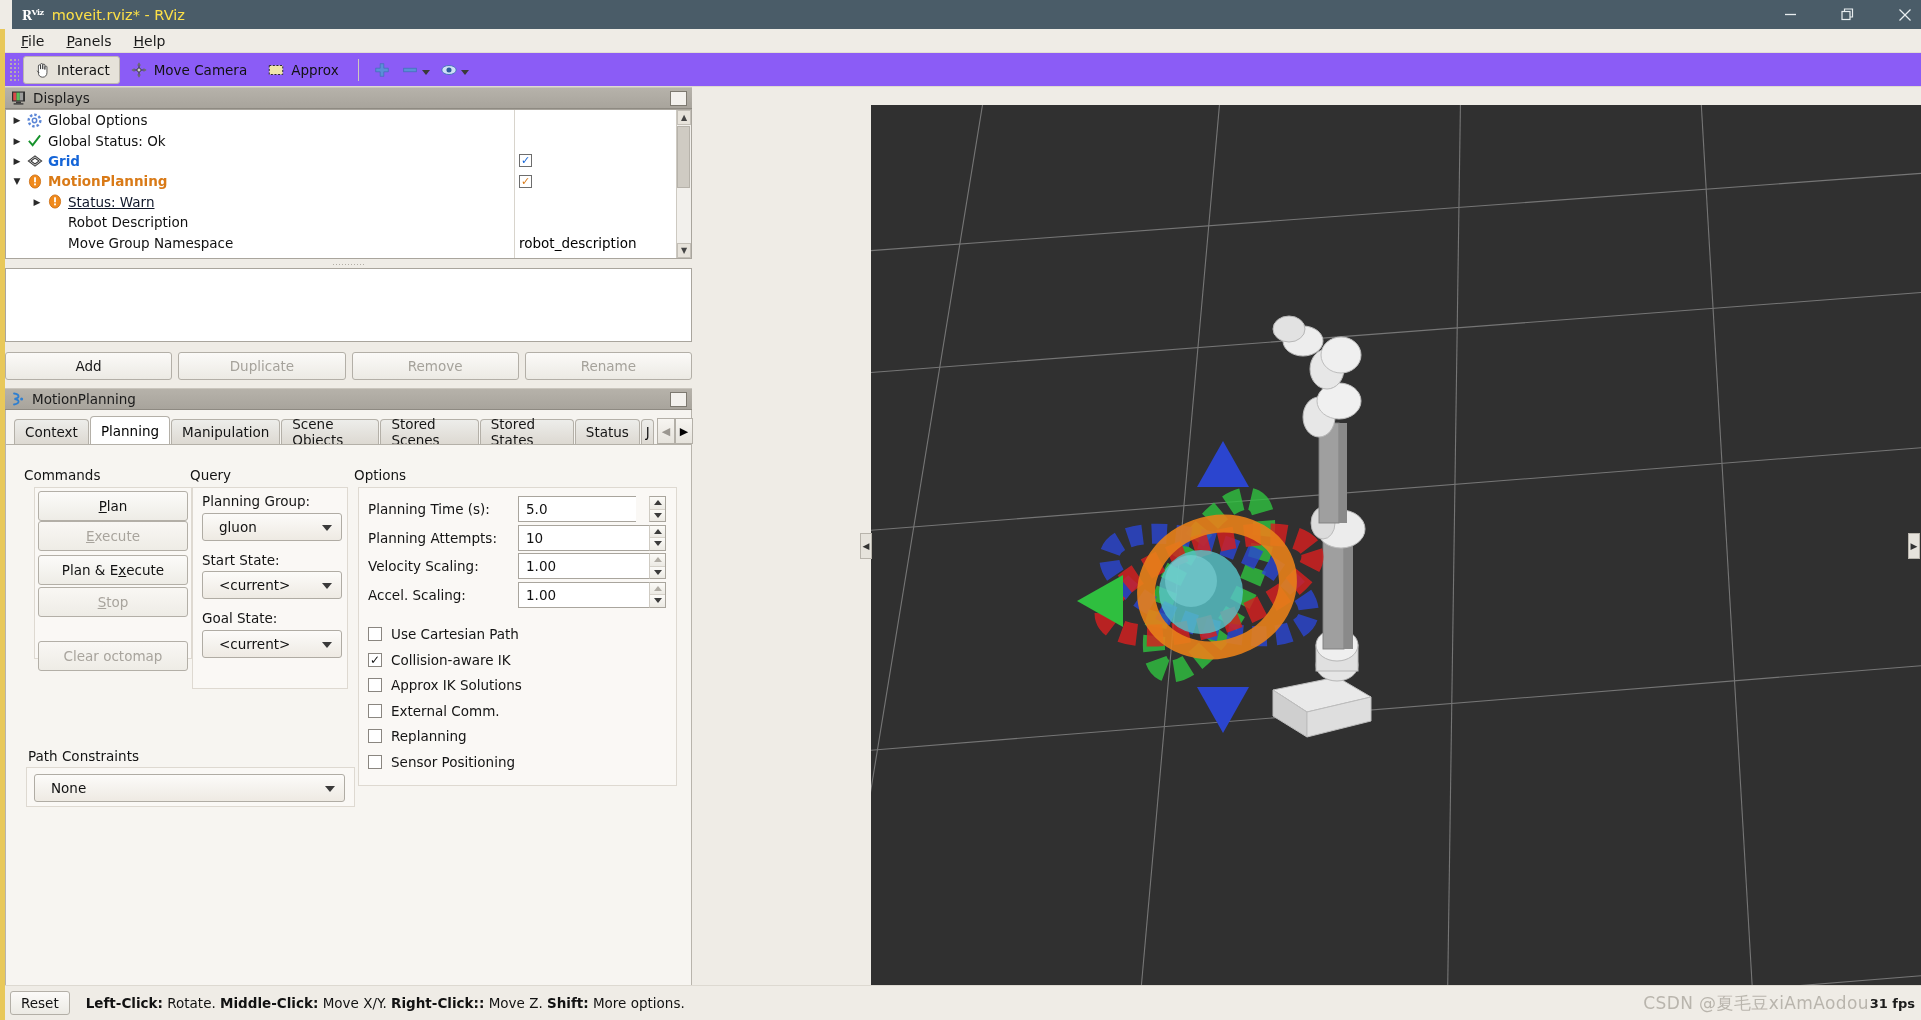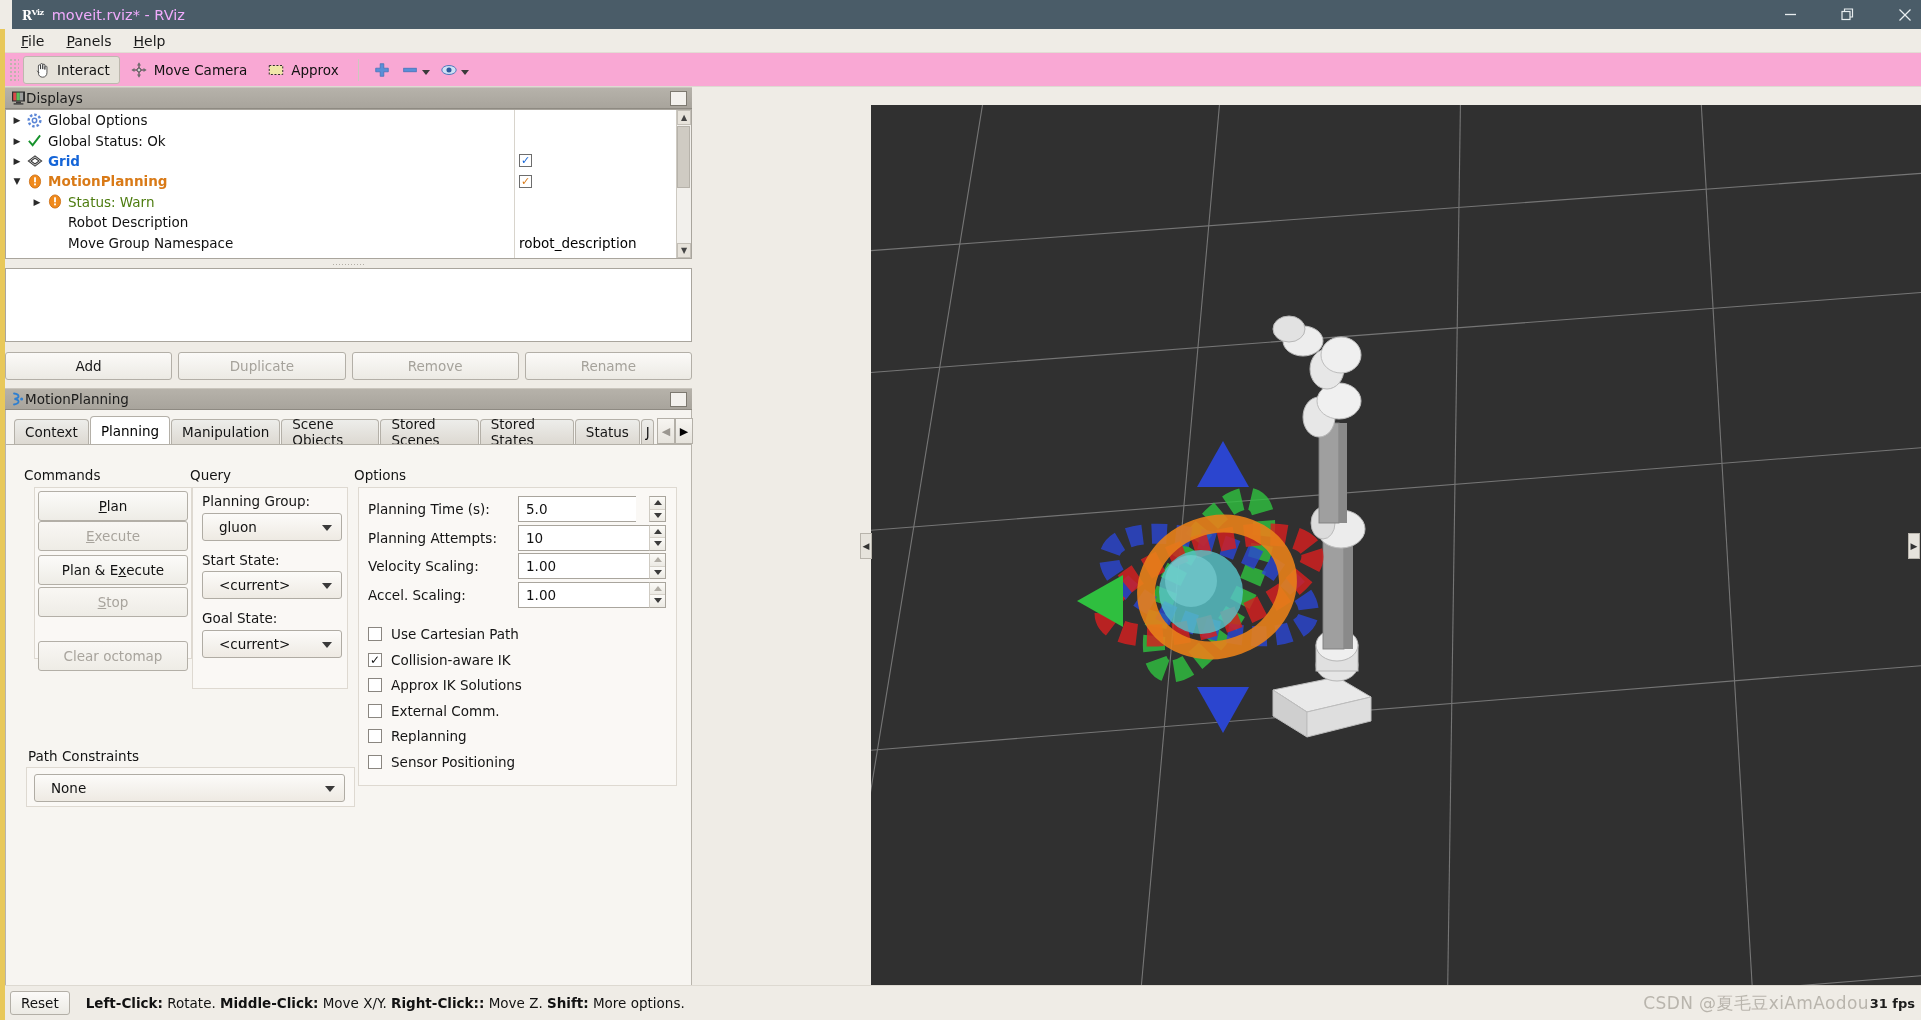--- a/index.html
+++ b/index.html
@@ -27,21 +27,21 @@
     margin-left: 12px;
   }
   .titlebar .tb-icon {
     margin-left: 10px; margin-right: 8px;
     font-size: 12px; font-weight: bold;
     letter-spacing: -0.5px;
     font-family: "DejaVu Serif", "Liberation Serif", serif;
   }
   .titlebar .tb-title {
     font-size: 14.5px;
-    color: #f0abfc;
+    color: #fde047;
   }
   .tb-btns {
     position: absolute; right: 0; top: 0;
     height: 29px; display: flex; align-items: center;
   }
   .tb-btn {
     width: 57px; height: 29px;
     display: flex; align-items: center; justify-content: center;
     color: #e8edef; font-size: 15px;
   }
@@ -65,21 +65,21 @@
   .accent-strip {
     position: absolute; left: 0; top: 29px;
     width: 5px; height: 991px;
     background: #e8c85a;
   }
 
   
   .toolbar {
     position: absolute; top: 53px; left: 5px;
     width: 1916px; height: 34px;
-    background: #f9a8d4;
+    background: #8b5cf6;
     display: flex; align-items: center;
     border-bottom: 1px solid #dedad2;
   }
   .grip {
     width: 10px; height: 24px; margin: 0 4px 0 4px;
     background-image: radial-gradient(#b9b4aa 1px, transparent 1px);
     background-size: 4px 4px;
     opacity: 0.9;
   }
   .tbtn {
@@ -108,21 +108,21 @@
     margin-left: 2px; margin-top: 6px;
   }
 
   
   .panel-header {
     height: 22px;
     background: linear-gradient(#b6b2aa, #a8a49c);
     border-top: 1px solid #c9c5bd;
     border-bottom: 1px solid #8e8a82;
     display: flex; align-items: center;
-    padding-left: 6px; 
+    padding-left: 6px; gap: 7px;
     font-size: 13.5px; color: #1b1b1b;
   }
   .panel-float {
     position: absolute; right: 5px; top: 3px;
     width: 17px; height: 15px;
     background: #f3f1ed; border: 1px solid #7d7970;
   }
 
   #displays-panel {
     position: absolute; left: 5px; top: 87px;
@@ -151,21 +151,21 @@
   }
   .trow .arrow {
     width: 14px; text-align: center;
     font-size: 9px; color: #2a2a2a;
     margin-right: 2px; flex: none;
   }
   .trow .ico { width: 17px; flex: none; display: flex; align-items:center; justify-content:center; }
   .trow .lbl { margin-left: 5px; }
   .trow.b-blue .lbl { color: #1565d8; font-weight: bold; }
   .trow.b-orange .lbl { color: #d97a17; font-weight: bold; }
-  .trow.c-orange .lbl { color: #4d7c0f; }
+  .trow.c-orange .lbl { color: #0f172a; text-decoration: underline; }
   .trow .indent { width: 20px; flex: none; }
 
   .rrow { height: 20.4px; display: flex; align-items: center; padding-left: 4px; font-size: 13.5px;}
   .cbox {
     width: 13px; height: 13px; background: #fff;
     border: 1px solid #6d6d6d;
     display:flex; align-items:center; justify-content:center;
     font-size: 11px; line-height: 1;
   }
   .cbox.blue { color: #1565d8; }

